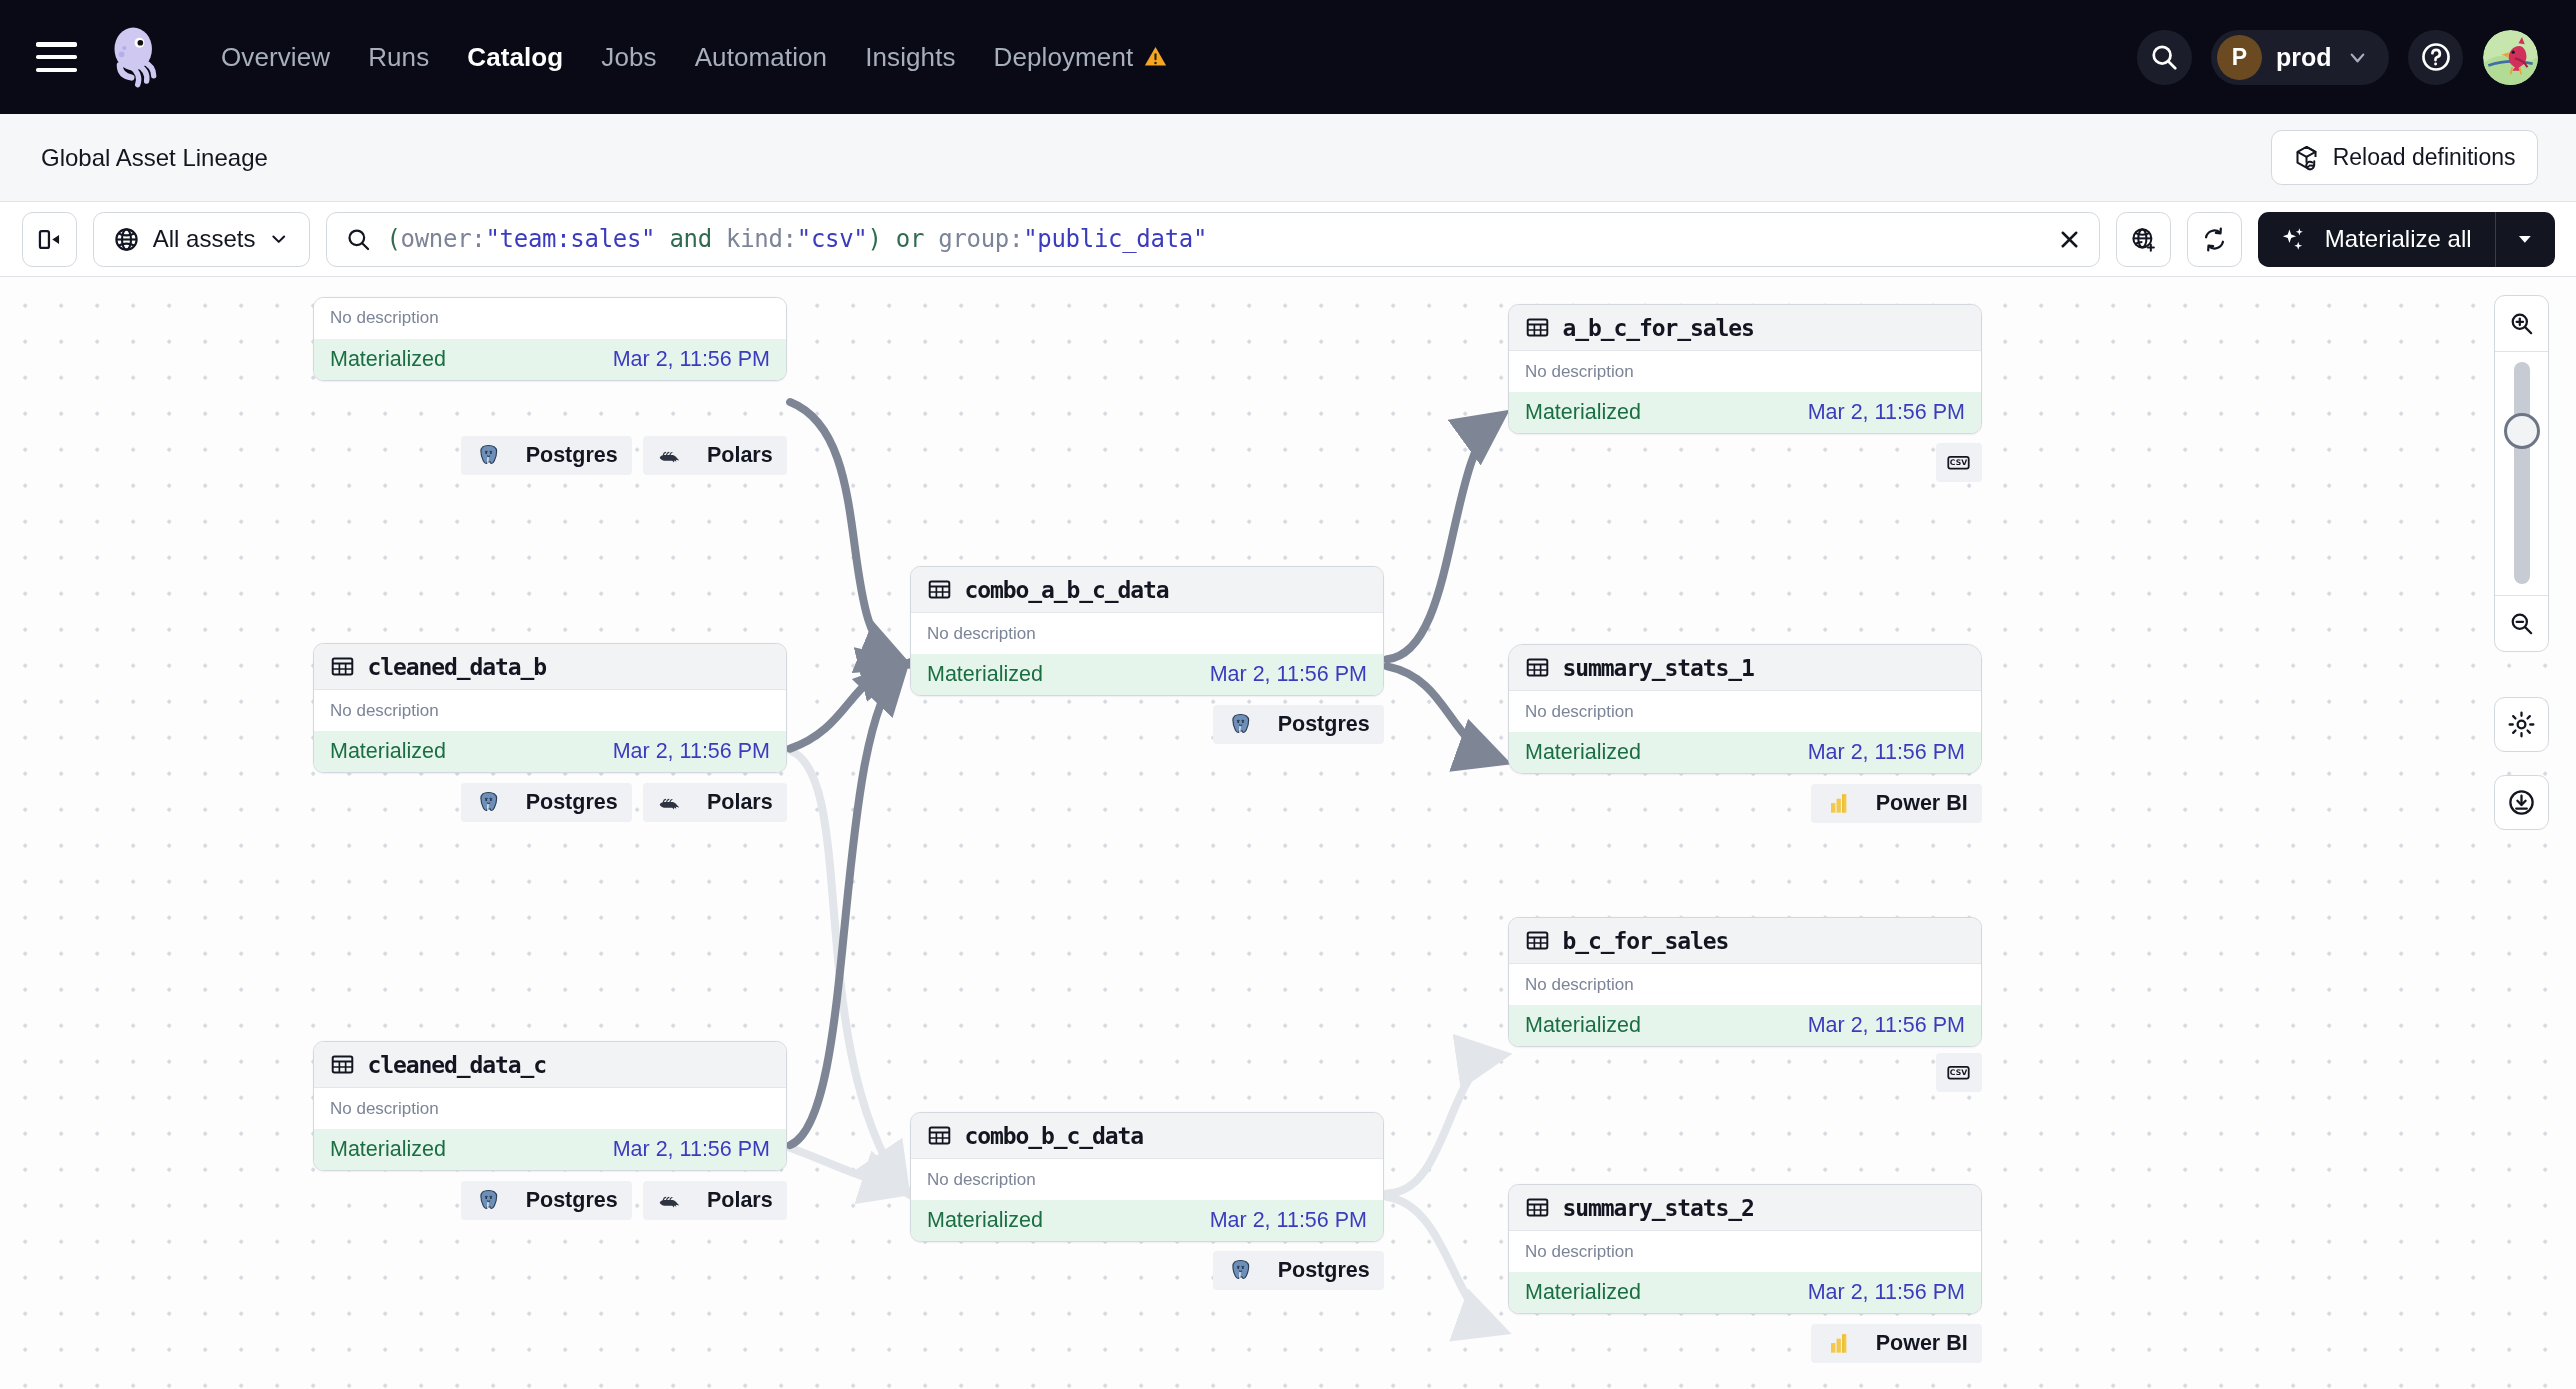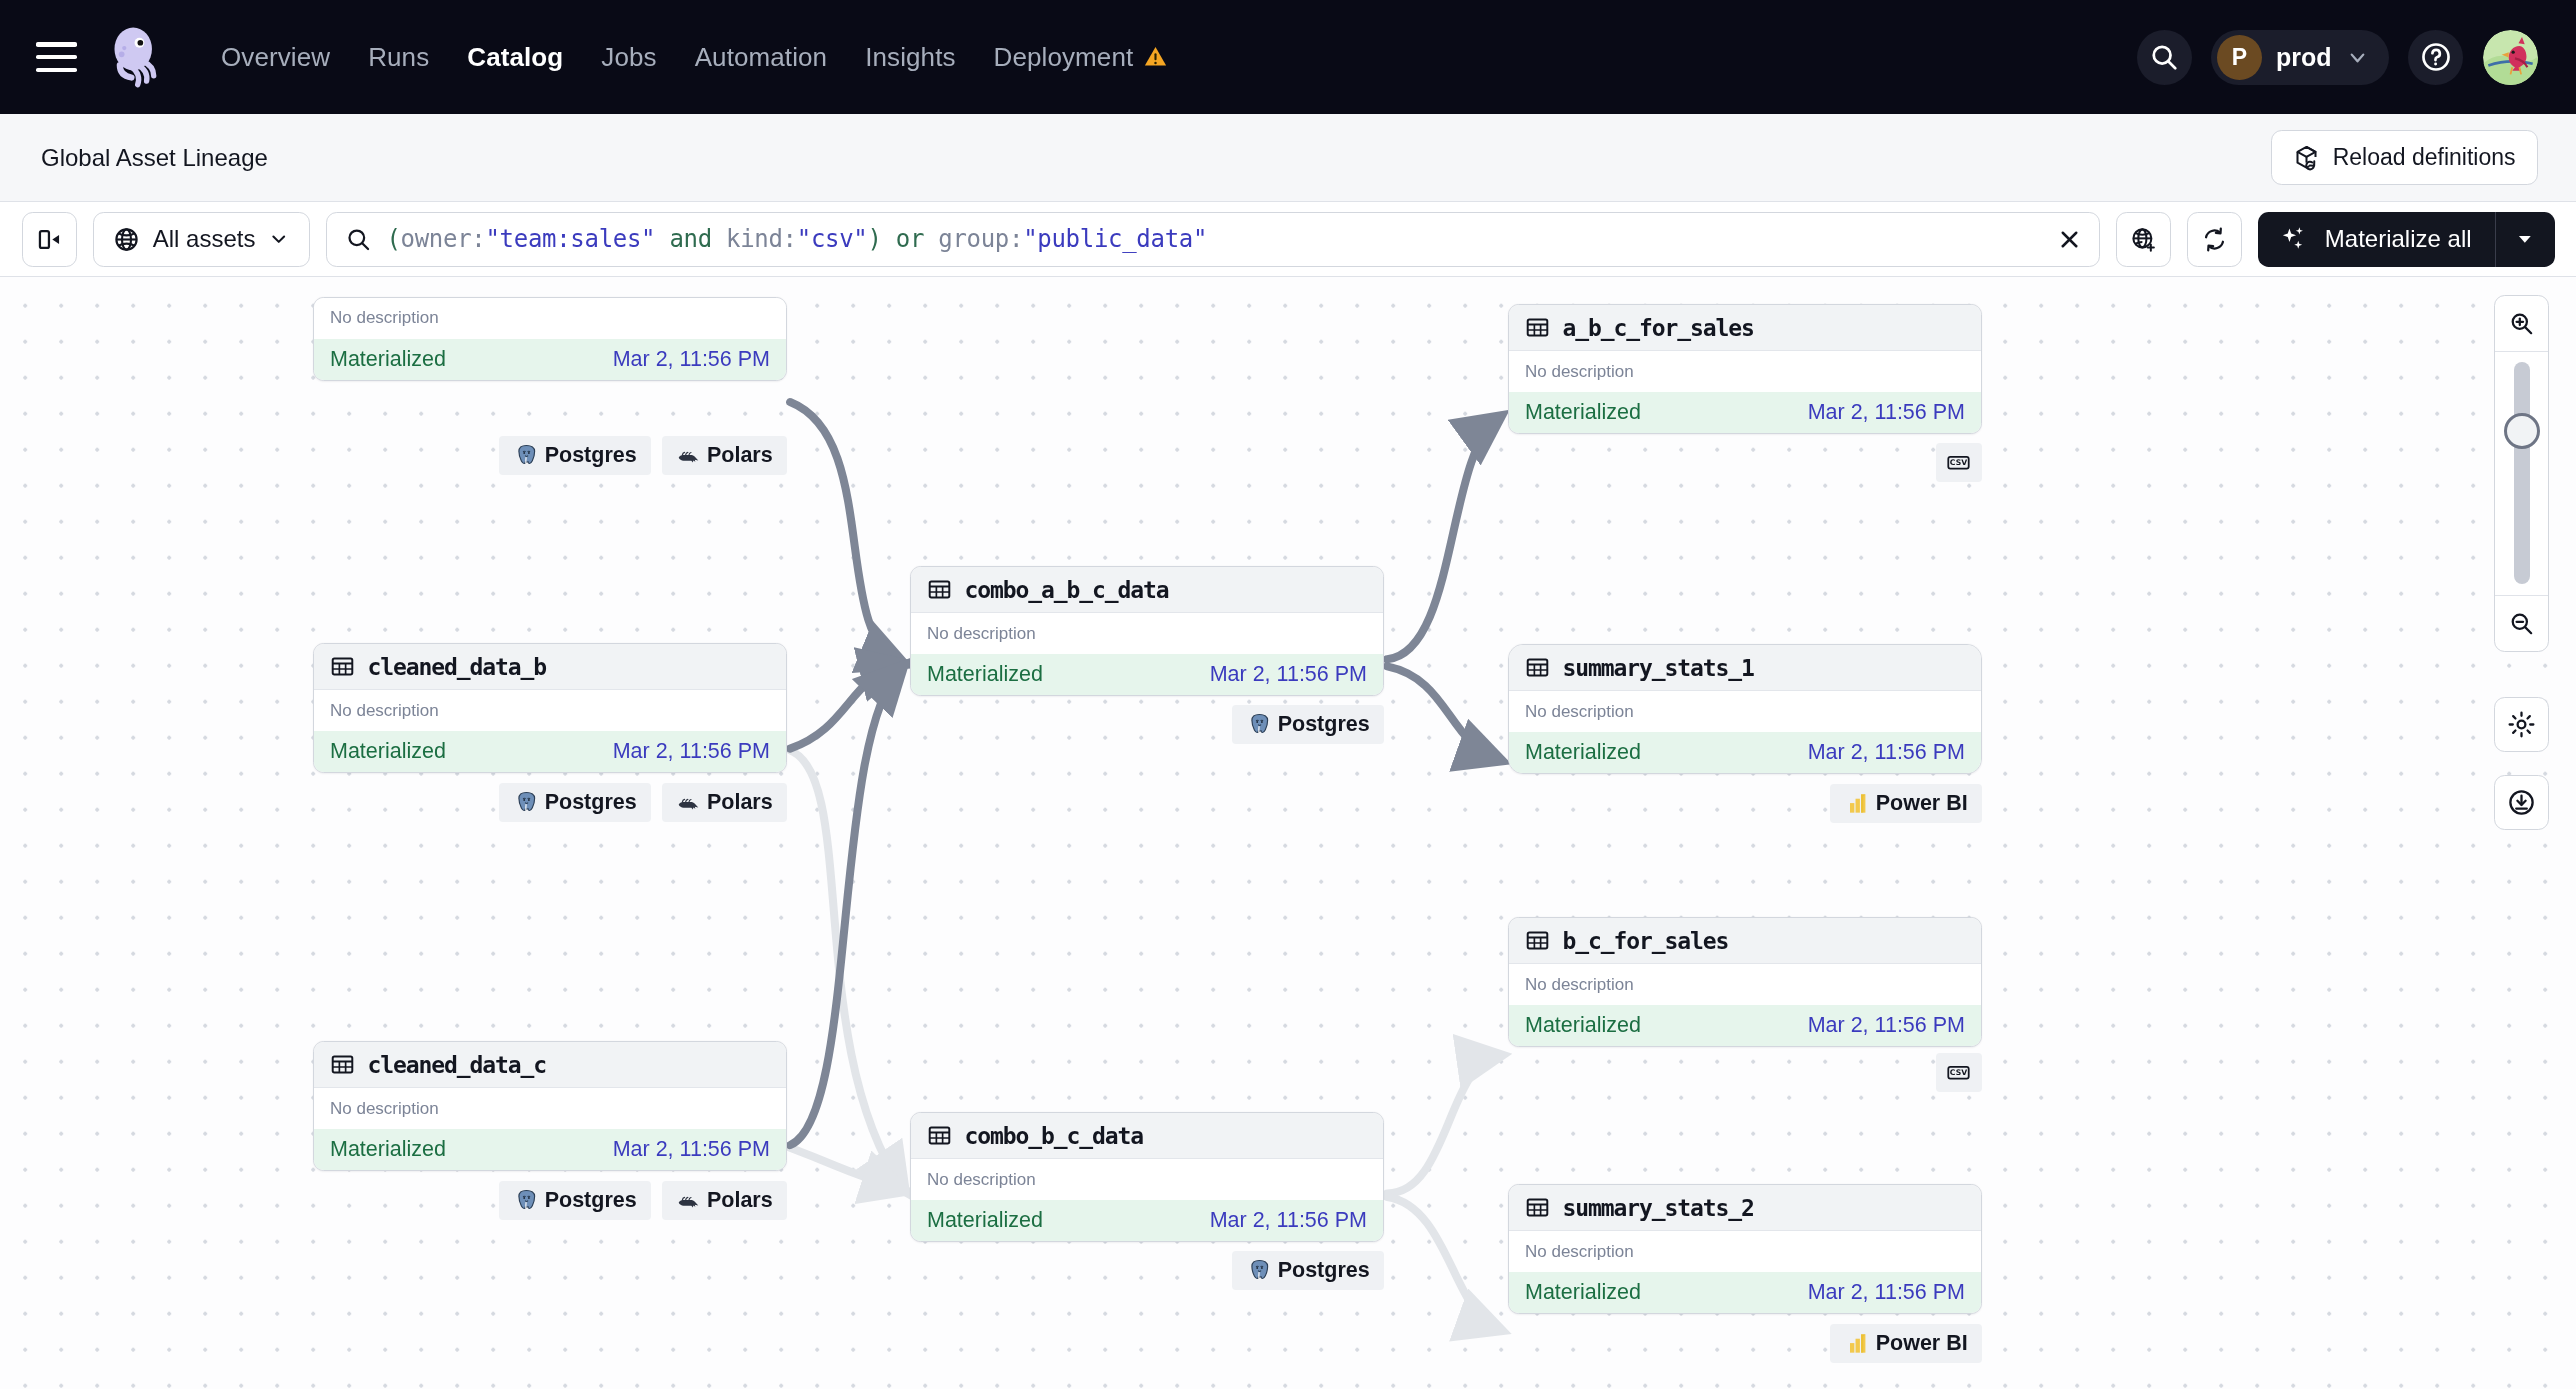--- a/index.html
+++ b/index.html
@@ -89,21 +89,21 @@
   }
   .q-paren { color: #2F6B4F; }
   .q-key   { color: #7C8497; }
   .q-str   { color: #3B3BBE; }
   .q-op    { color: #2F6B4F; }
   .clear-x { margin-left: auto; cursor: pointer; display:flex; flex:none; }
   .materialize {
     height: 55px; background: #131620; border-radius: 10.7px; display: flex;
     align-items: center; cursor: pointer; flex: none;
   }
-  .mat-main { display: flex; align-items: flex-start; gap: 18px; padding: 0 23px 0 21.5px; color: #fff; font-size: 24px; font-weight: 400; }
+  .mat-main { display: flex; align-items: center; gap: 18px; padding: 0 23px 0 21.5px; color: #fff; font-size: 24px; font-weight: 400; }
   .mat-div { width: 0.9px; height: 55px; background: #3A3D4B; }
   .mat-caret { padding: 0 19.7px; display: flex; align-items: center; }
 
   
   .canvas {
     position: relative;
     height: calc(1389px - 114px - 88px - 75px);
     background-color: #FDFDFE;
     background-image: radial-gradient(#D5D9E0 2px, transparent 2px);
     background-size: 36px 36px;
@@ -137,21 +137,21 @@
   .node-status {
     height: 41px; display: flex; align-items: center; justify-content: space-between;
     padding: 0 16px; background: #E6F5EC;
   }
   .st-label { font-size: 21.5px; color: #1B6E42; }
   .st-time { font-size: 21.5px; color: #3B3BBE; }
 
   .tags { position: absolute; display: flex; gap: 10.7px; }
   .tag {
     height: 39px; background: #EFF1F4; border-radius: 4px;
-    display: flex; align-items: center; gap: 6px; padding: 0 14.3px;
+    display: flex; align-items: center; gap: 25px; padding: 0 14.3px;
     font-size: 21.5px; font-weight: 700; color: #131620; cursor: pointer;
   }
   .tag.icononly { padding: 0 10.7px; }
 
   
   .zoomgroup {
     position: absolute; right: 27px; top: 18px;
     width: 55px; border: 0.9px solid #D3D7DE; border-radius: 10.7px;
     background: #fff; display: flex; flex-direction: column; align-items: center;
     overflow: hidden;

